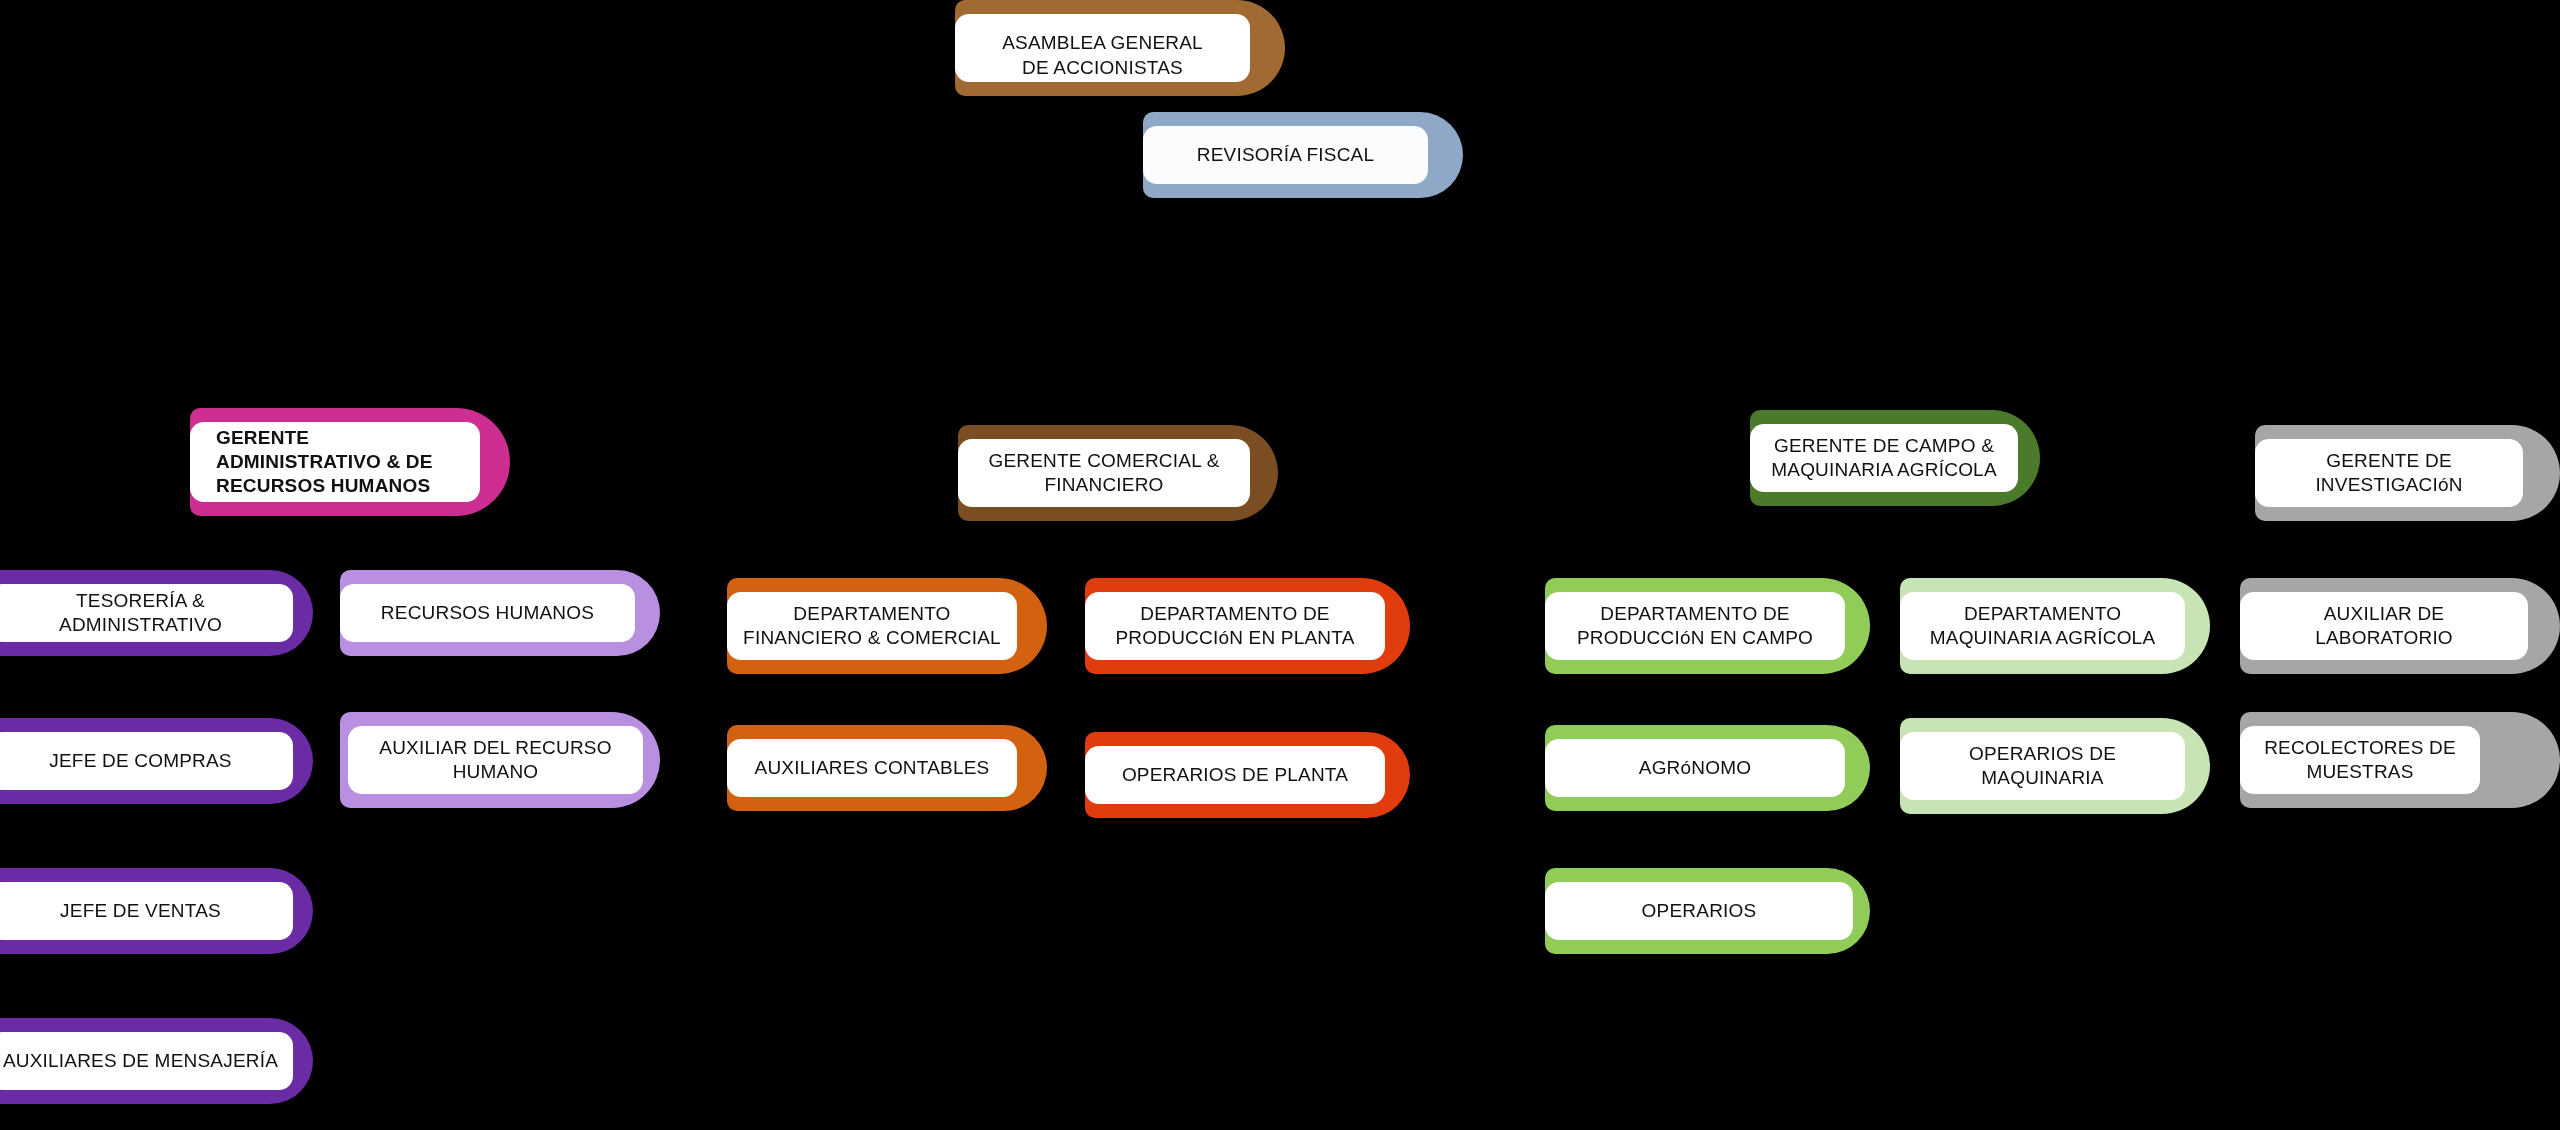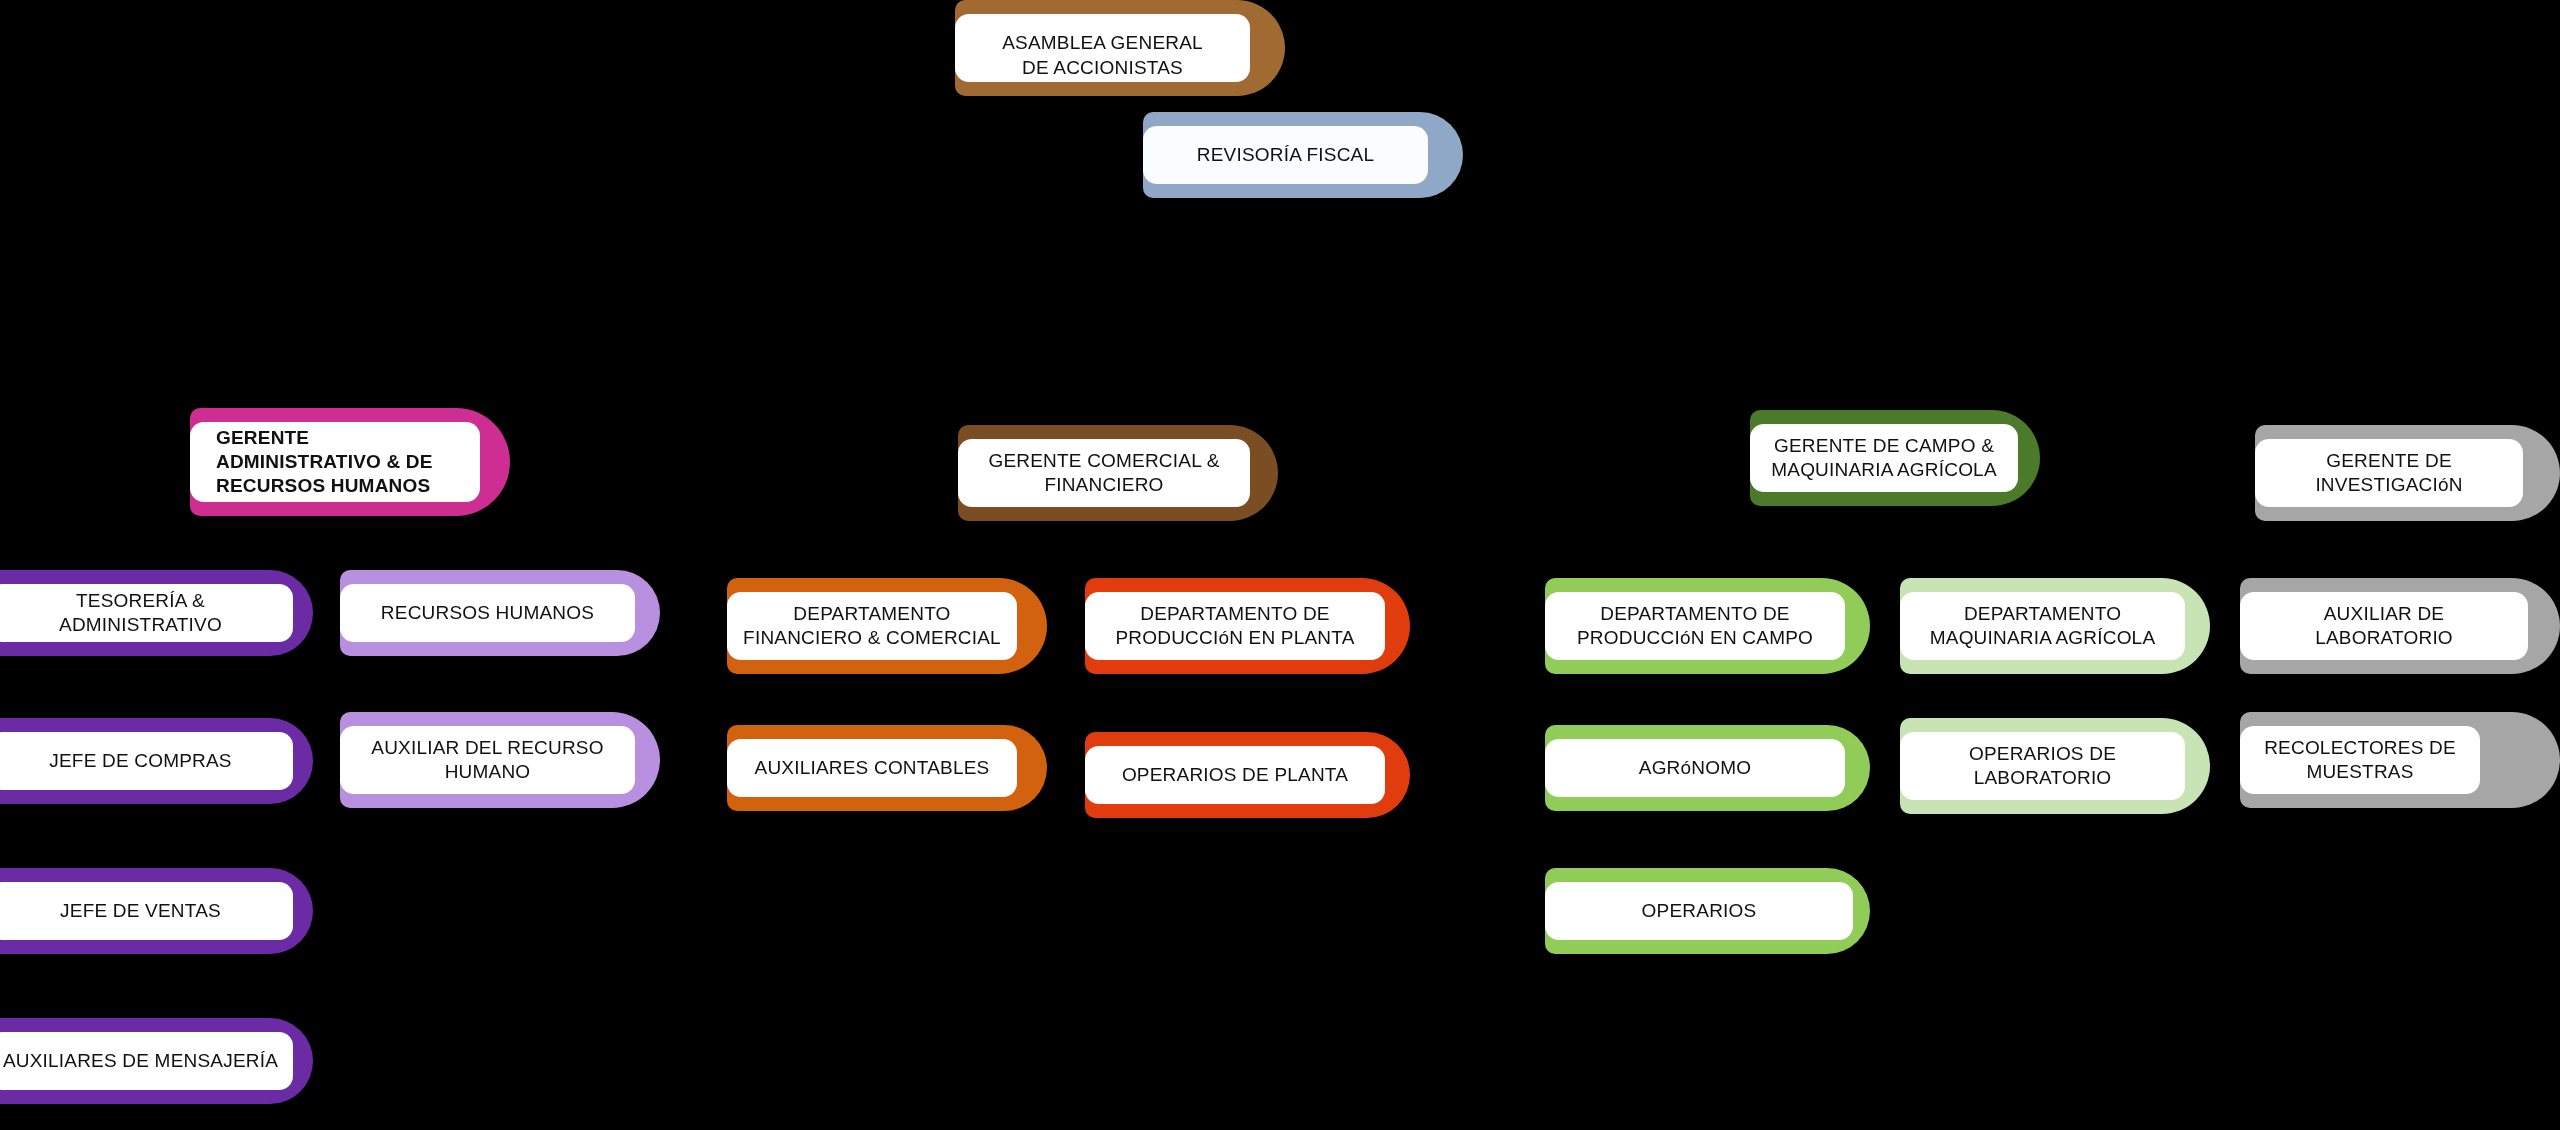--- a/index.html
+++ b/index.html
@@ -148,21 +148,21 @@
       </div>
     </div>
     <div class="node" style="left: -12px; top: 718px; width: 325px; height: 86px;">
       <div class="tab" style="background: rgb(107, 43, 165); border-radius: 10px 43px 43px 10px;"></div>
       <div class="card" style="width: 305px;">
         <span class="label">JEFE DE COMPRAS</span>
       </div>
     </div>
     <div class="node" style="left: 340px; top: 712px; width: 320px; height: 96px;">
       <div class="tab" style="background: rgb(185, 143, 224); border-radius: 10px 48px 48px 10px;"></div>
-      <div class="card" style="width: 295px;">
+      <div class="card" style="width: 295px; margin-left: 8px;">
         <span class="label">AUXILIAR DEL RECURSO
 HUMANO</span>
       </div>
     </div>
     <div class="node" style="left: 727px; top: 725px; width: 320px; height: 86px;">
       <div class="tab" style="background: rgb(210, 98, 15); border-radius: 10px 43px 43px 10px;"></div>
       <div class="card" style="width: 290px;">
         <span class="label">AUXILIARES CONTABLES</span>
       </div>
     </div>
@@ -175,21 +175,21 @@
     <div class="node" style="left: 1545px; top: 725px; width: 325px; height: 86px;">
       <div class="tab" style="background: rgb(146, 204, 88); border-radius: 10px 43px 43px 10px;"></div>
       <div class="card" style="width: 300px;">
         <span class="label">AGRóNOMO</span>
       </div>
     </div>
     <div class="node" style="left: 1900px; top: 718px; width: 310px; height: 96px;">
       <div class="tab" style="background: rgb(200, 227, 180); border-radius: 10px 48px 48px 10px;"></div>
       <div class="card" style="width: 285px;">
         <span class="label">OPERARIOS DE
-LABORATORIO</span>
+MAQUINARIA</span>
       </div>
     </div>
     <div class="node" style="left: 2240px; top: 712px; width: 320px; height: 96px;">
       <div class="tab" style="background: rgb(166, 166, 166); border-radius: 10px 48px 48px 10px;"></div>
       <div class="card" style="width: 240px;">
         <span class="label">RECOLECTORES DE
 MUESTRAS</span>
       </div>
     </div>
     <div class="node" style="left: -12px; top: 868px; width: 325px; height: 86px;">

